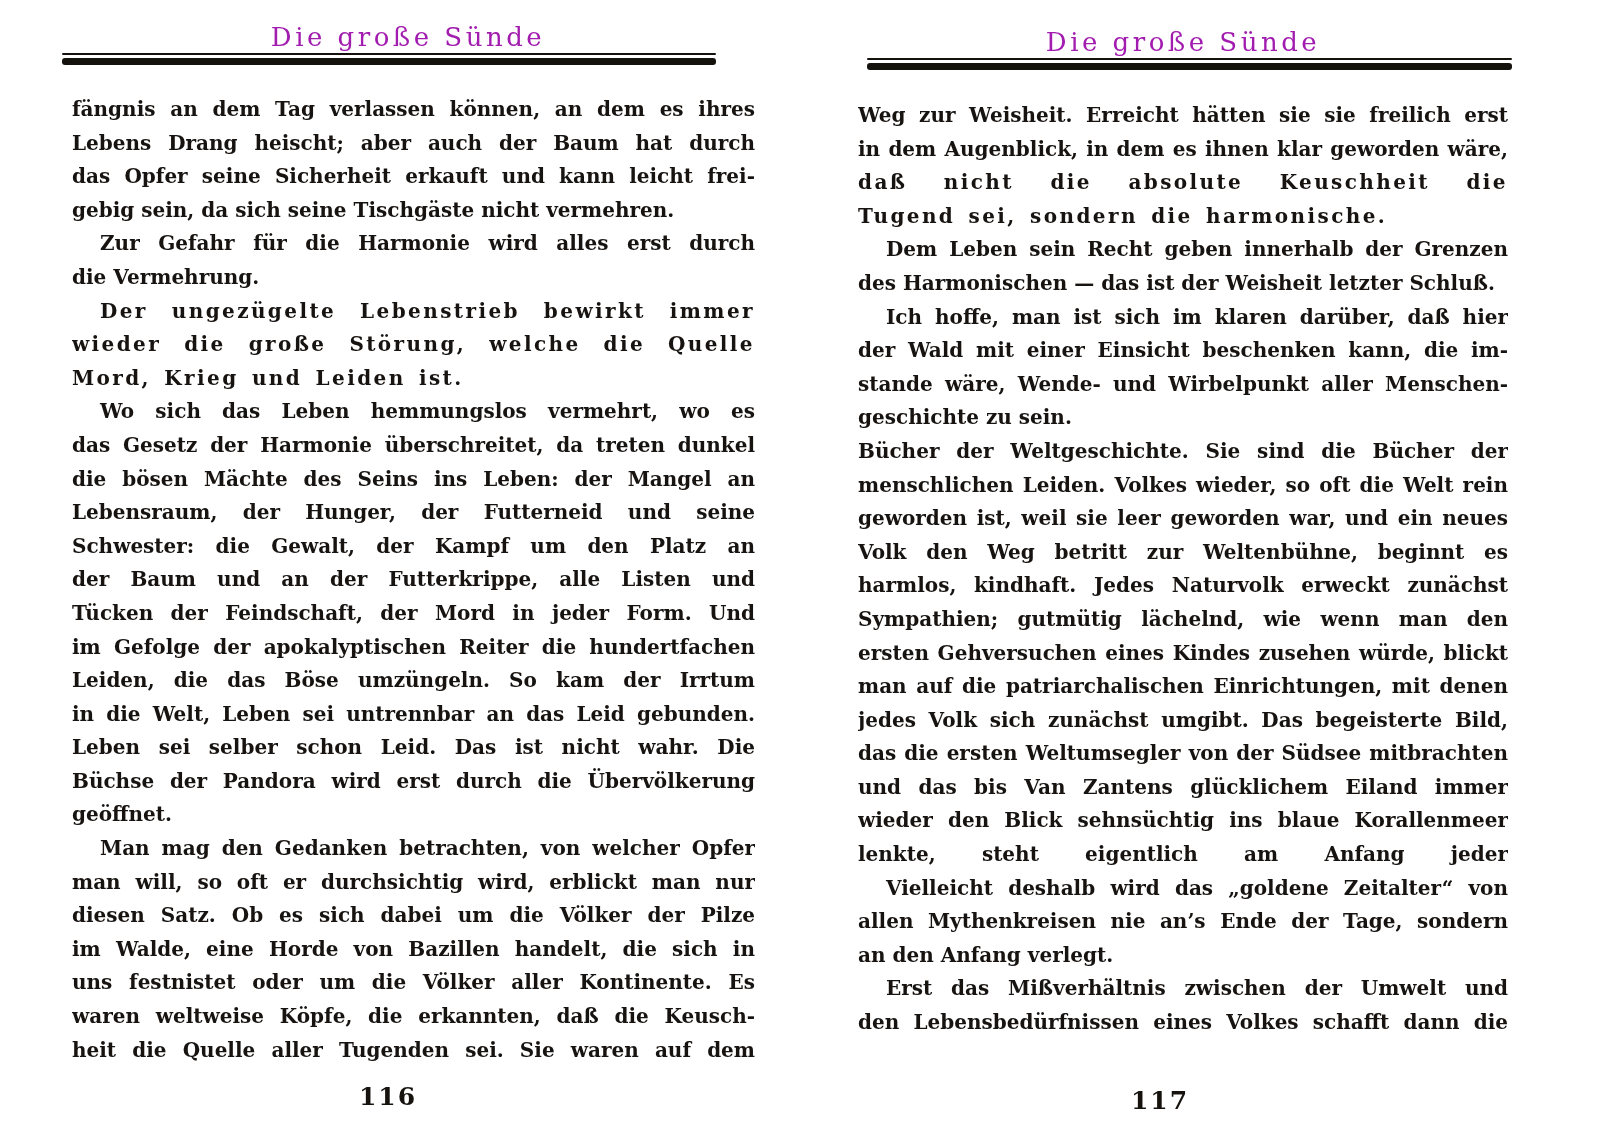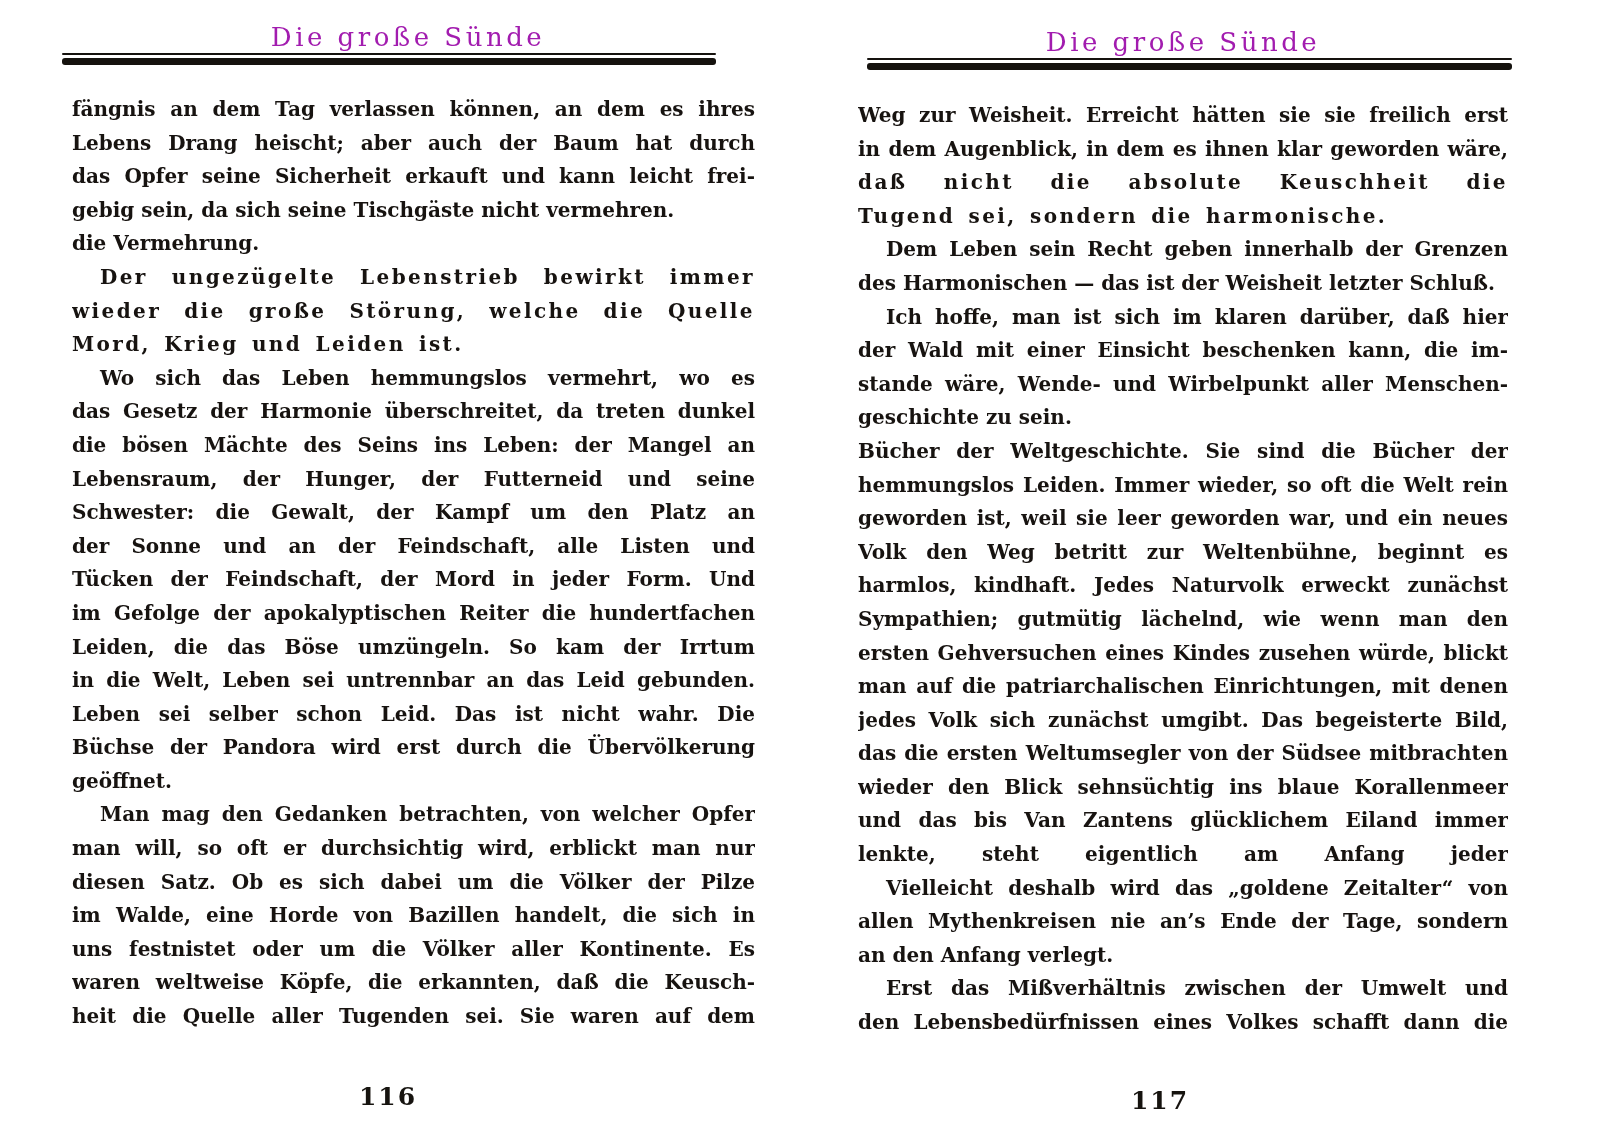--- a/index.html
+++ b/index.html
@@ -54,30 +54,31 @@
   <div class="running-head" style="left:72px;width:672px;top:22px;">Die große Sünde</div>
   <div class="double-rule" style="left:62px;width:654px;top:53px;">
     <div class="rule-thin"></div>
     <div class="rule-thick"></div>
   </div>
   <div class="page-body" style="left:72px;top:93px;width:683px;">
       <div class="line">fängnis an dem Tag verlassen können, an dem es ihres</div>
       <div class="line">Lebens Drang heischt; aber auch der Baum hat durch</div>
       <div class="line">das Opfer seine Sicherheit erkauft und kann leicht frei-</div>
       <div class="line para-end">gebig sein, da sich seine Tischgäste nicht vermehren.</div>
+      <div class="line indent">Zur Gefahr für die Harmonie wird alles erst durch</div>
       <div class="line para-end">die Vermehrung.</div>
       <div class="line indent spaced">Der ungezügelte Lebenstrieb bewirkt immer</div>
       <div class="line spaced">wieder die große Störung, welche die Quelle von</div>
       <div class="line para-end spaced">Mord, Krieg und Leiden ist.</div>
       <div class="line indent">Wo sich das Leben hemmungslos vermehrt, wo es</div>
       <div class="line">das Gesetz der Harmonie überschreitet, da treten dunkel</div>
       <div class="line">die bösen Mächte des Seins ins Leben: der Mangel an</div>
       <div class="line">Lebensraum, der Hunger, der Futterneid und seine</div>
       <div class="line">Schwester: die Gewalt, der Kampf um den Platz an</div>
-      <div class="line">der Sonne und an der Feindschaft, alle Listen und</div>
+      <div class="line">der Baum und an der Futterkrippe, alle Listen und</div>
       <div class="line">Tücken der Feindschaft, der Mord in jeder Form. Und</div>
       <div class="line">im Gefolge der apokalyptischen Reiter die hundertfachen</div>
       <div class="line">Leiden, die das Böse umzüngeln. So kam der Irrtum</div>
       <div class="line">in die Welt, Leben sei untrennbar an das Leid gebunden.</div>
       <div class="line">Leben sei selber schon Leid. Das ist nicht wahr. Die</div>
       <div class="line">Büchse der Pandora wird erst durch die Übervölkerung</div>
       <div class="line para-end">geöffnet.</div>
       <div class="line indent">Man mag den Gedanken betrachten, von welcher Opfer</div>
       <div class="line">man will, so oft er durchsichtig wird, erblickt man nur</div>
       <div class="line">diesen Satz. Ob es sich dabei um die Völker der Pilze</div>
@@ -100,31 +101,31 @@
       <div class="line">in dem Augenblick, in dem es ihnen klar geworden wäre,</div>
       <div class="line spaced">daß nicht die absolute Keuschheit die höchste</div>
       <div class="line para-end spaced">Tugend sei, sondern die harmonische.</div>
       <div class="line indent">Dem Leben sein Recht geben innerhalb der Grenzen</div>
       <div class="line para-end">des Harmonischen — das ist der Weisheit letzter Schluß.</div>
       <div class="line indent">Ich hoffe, man ist sich im klaren darüber, daß hier</div>
       <div class="line">der Wald mit einer Einsicht beschenken kann, die im-</div>
       <div class="line">stande wäre, Wende- und Wirbelpunkt aller Menschen-</div>
       <div class="line para-end">geschichte zu sein.</div>
       <div class="line">Bücher der Weltgeschichte. Sie sind die Bücher der</div>
-      <div class="line">hemmungslos Leiden. Immer wieder, so oft die Welt rein</div>
+      <div class="line">menschlichen Leiden. Volkes wieder, so oft die Welt rein</div>
       <div class="line">geworden ist, weil sie leer geworden war, und ein neues</div>
       <div class="line">Volk den Weg betritt zur Weltenbühne, beginnt es</div>
       <div class="line">harmlos, kindhaft. Jedes Naturvolk erweckt zunächst</div>
       <div class="line">Sympathien; gutmütig lächelnd, wie wenn man den</div>
       <div class="line">ersten Gehversuchen eines Kindes zusehen würde, blickt</div>
       <div class="line">man auf die patriarchalischen Einrichtungen, mit denen</div>
       <div class="line">jedes Volk sich zunächst umgibt. Das begeisterte Bild,</div>
       <div class="line">das die ersten Weltumsegler von der Südsee mitbrachten</div>
+      <div class="line">und das bis Van Zantens glücklichem Eiland immer</div>
       <div class="line">wieder den Blick sehnsüchtig ins blaue Korallenmeer</div>
-      <div class="line">und das bis Van Zantens glücklichem Eiland immer</div>
       <div class="line para-end">lenkte, steht eigentlich am Anfang jeder Völkergeschichte.</div>
       <div class="line indent">Vielleicht deshalb wird das „goldene Zeitalter“ von</div>
       <div class="line">allen Mythenkreisen nie an’s Ende der Tage, sondern</div>
       <div class="line para-end">an den Anfang verlegt.</div>
       <div class="line indent">Erst das Mißverhältnis zwischen der Umwelt und</div>
       <div class="line">den Lebensbedürfnissen eines Volkes schafft dann die</div>
     </div>
   <div class="page-number" style="left:1160px;top:1086px;">117</div>
 </div>
 

